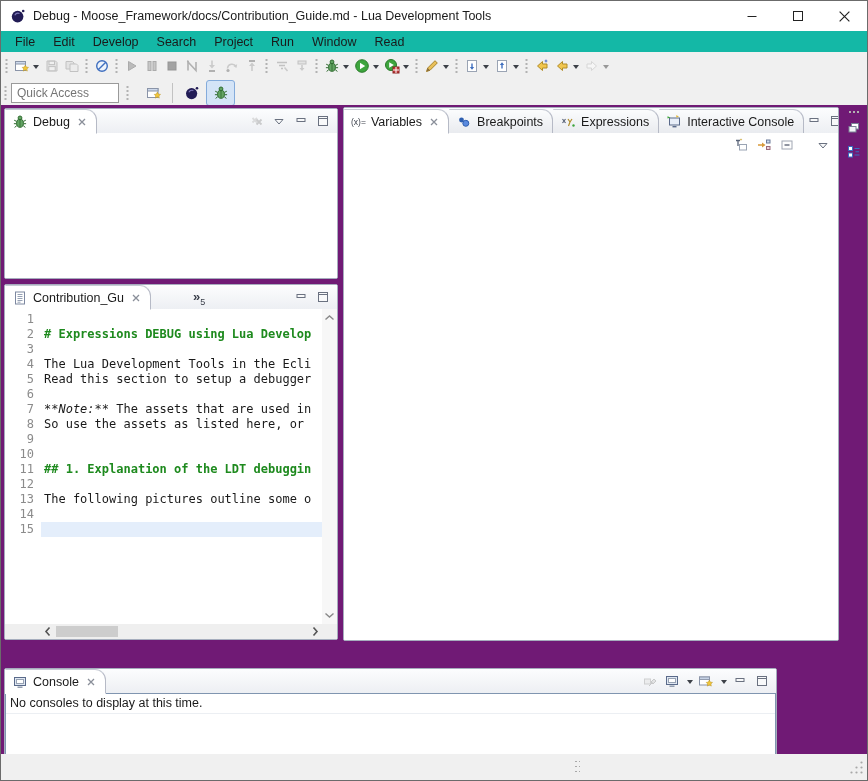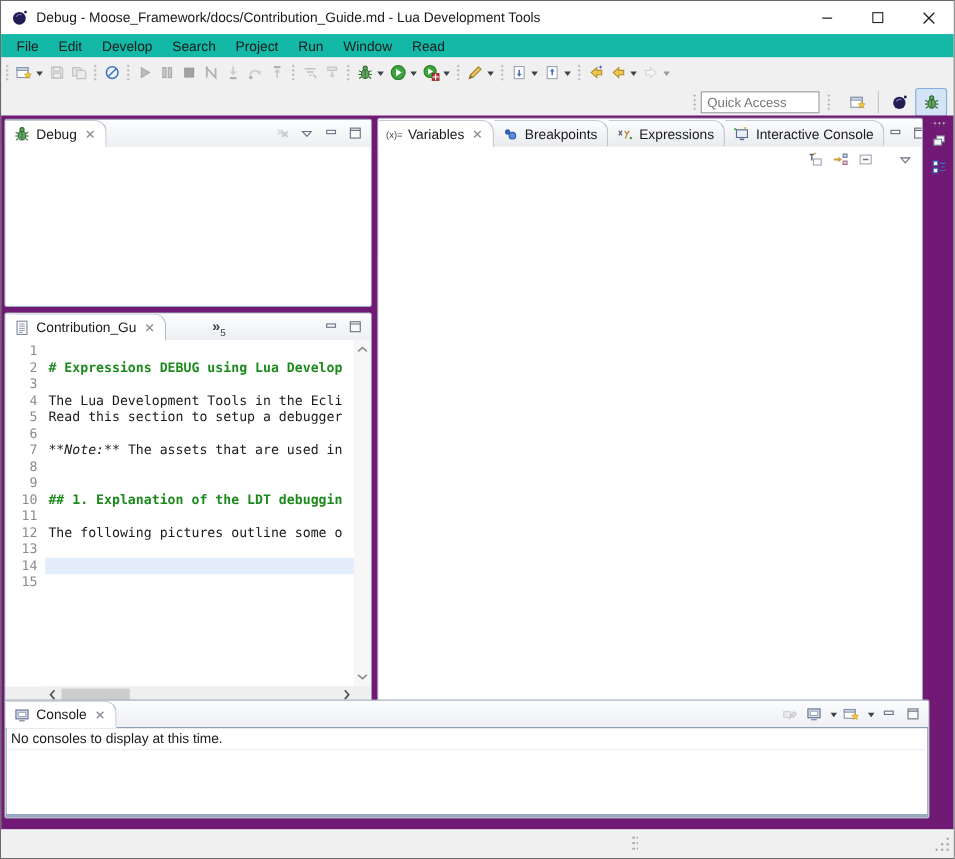--- a/index.html
+++ b/index.html
@@ -16,21 +16,21 @@
   .menu-item{padding:2px 9px;font-size:12.5px;white-space:nowrap}
   
   #toolbar{height:27px;display:flex;align-items:center;padding-left:1px}
   .tb-group{display:flex;align-items:center;height:100%}
   .tb-grip{width:5px;height:16px;margin:0 3px 0 2px;background-image:radial-gradient(circle,#b2b2b2 32%,transparent 34%);
            background-size:4px 4px;background-position:center top}
   .tbtn{display:flex;align-items:center;height:22px;padding:0 2px;border-radius:3px}
   .tbtn .ic{width:16px;height:16px;display:block}
   .disabled{filter:grayscale(1) opacity(.5)}
   .dd{width:0;height:0;border:3px solid transparent;border-top:4px solid #3d4148;margin:5px 1px 0 3px}
-  #toolbar2{height:28px;display:flex;align-items:center;justify-content:flex-end;padding-right:6px}
+  #toolbar2{height:28px;display:flex;align-items:center;padding-right:6px}
   #quick-access{width:96px;height:18px;border:1px solid #9a9a9a;background:#fff;font-size:12px;
                 padding:0 5px;color:#555;font-family:"Liberation Sans",sans-serif}
   #persp-bar{display:flex;align-items:center;margin-left:6px}
   .persp-btn{width:27px;height:24px;display:flex;align-items:center;justify-content:center;border:1px solid transparent;border-radius:3px}
   .persp-btn.active{background:#d4e4f7;border-color:#84abdb}
   .vline{width:1px;height:20px;background:#c2c2c2;margin:0 4px}
   
   #workbench{position:absolute;top:104px;left:0;right:0;bottom:26px;background:#701a75}
   .panel{position:absolute;background:#fff;border:1px solid #a6adbd;border-radius:2px;box-sizing:border-box;overflow:hidden}
   .phead{display:flex;align-items:flex-end;background:linear-gradient(#fcfdfe,#edeff3);height:24px;
@@ -458,20 +458,21 @@
               <div class="ln">15</div>
             </div>
           <div id="code">
               <div class="cl"><span></span></div>
               <div class="cl heading"><span># Expressions DEBUG using Lua Develop</span></div>
               <div class="cl"><span></span></div>
               <div class="cl"><span>The Lua Development Tools in the Ecli</span></div>
               <div class="cl"><span>Read this section to setup a debugger</span></div>
               <div class="cl"><span></span></div>
               <div class="cl"><i>**Note:**</i><span> The assets that are used in</span></div>
+              <div class="cl"><span>So use the assets as listed here, or </span></div>
               <div class="cl"><span></span></div>
               <div class="cl"><span></span></div>
               <div class="cl heading"><span>## 1. Explanation of the LDT debuggin</span></div>
               <div class="cl"><span></span></div>
               <div class="cl"><span>The following pictures outline some o</span></div>
               <div class="cl"><span></span></div>
               <div class="cl current"><span></span></div>
             </div>
         </div>
         <div id="vsb">
@@ -610,21 +611,21 @@
           <span style="display:flex">
             <svg width="16" height="16" viewBox="0 0 16 16" xmlns="http://www.w3.org/2000/svg">
               <rect x="2.5" y="2.5" width="4" height="4" fill="#fff" stroke="#3a6ec0"></rect>
               <rect x="2.5" y="9" width="4" height="4" fill="#fff" stroke="#3a6ec0"></rect>
               <path d="M8.5 4.5h5M8.5 11h5M9.5 7.8h3.5" stroke="#3a6ec0" stroke-width="1.1"></path>
             </svg>
           </span>
         </div>
       </div>
 
-    <div id="console-panel" class="panel" style="left:3px;top:531px;width:841px;height:108px">
+    <div id="console-panel" class="panel" style="left:3px;top:563px;width:773px;height:108px">
       <div class="phead" id="console-head">
           <div class="tab active">
             <span class="tabicon" style="display:flex">
               <svg width="16" height="16" viewBox="0 0 16 16" xmlns="http://www.w3.org/2000/svg">
                 <rect x="2.5" y="3.5" width="11" height="8" fill="#dfe7f2" stroke="#5a6a8a"></rect>
                 <rect x="4.5" y="5.5" width="7" height="4" fill="#fff" stroke="#97a2b4"></rect>
                 <rect x="5.5" y="12.5" width="5" height="1.4" fill="#8a96aa"></rect>
               </svg>
             </span>
             <span class="tablabel">Console</span>

